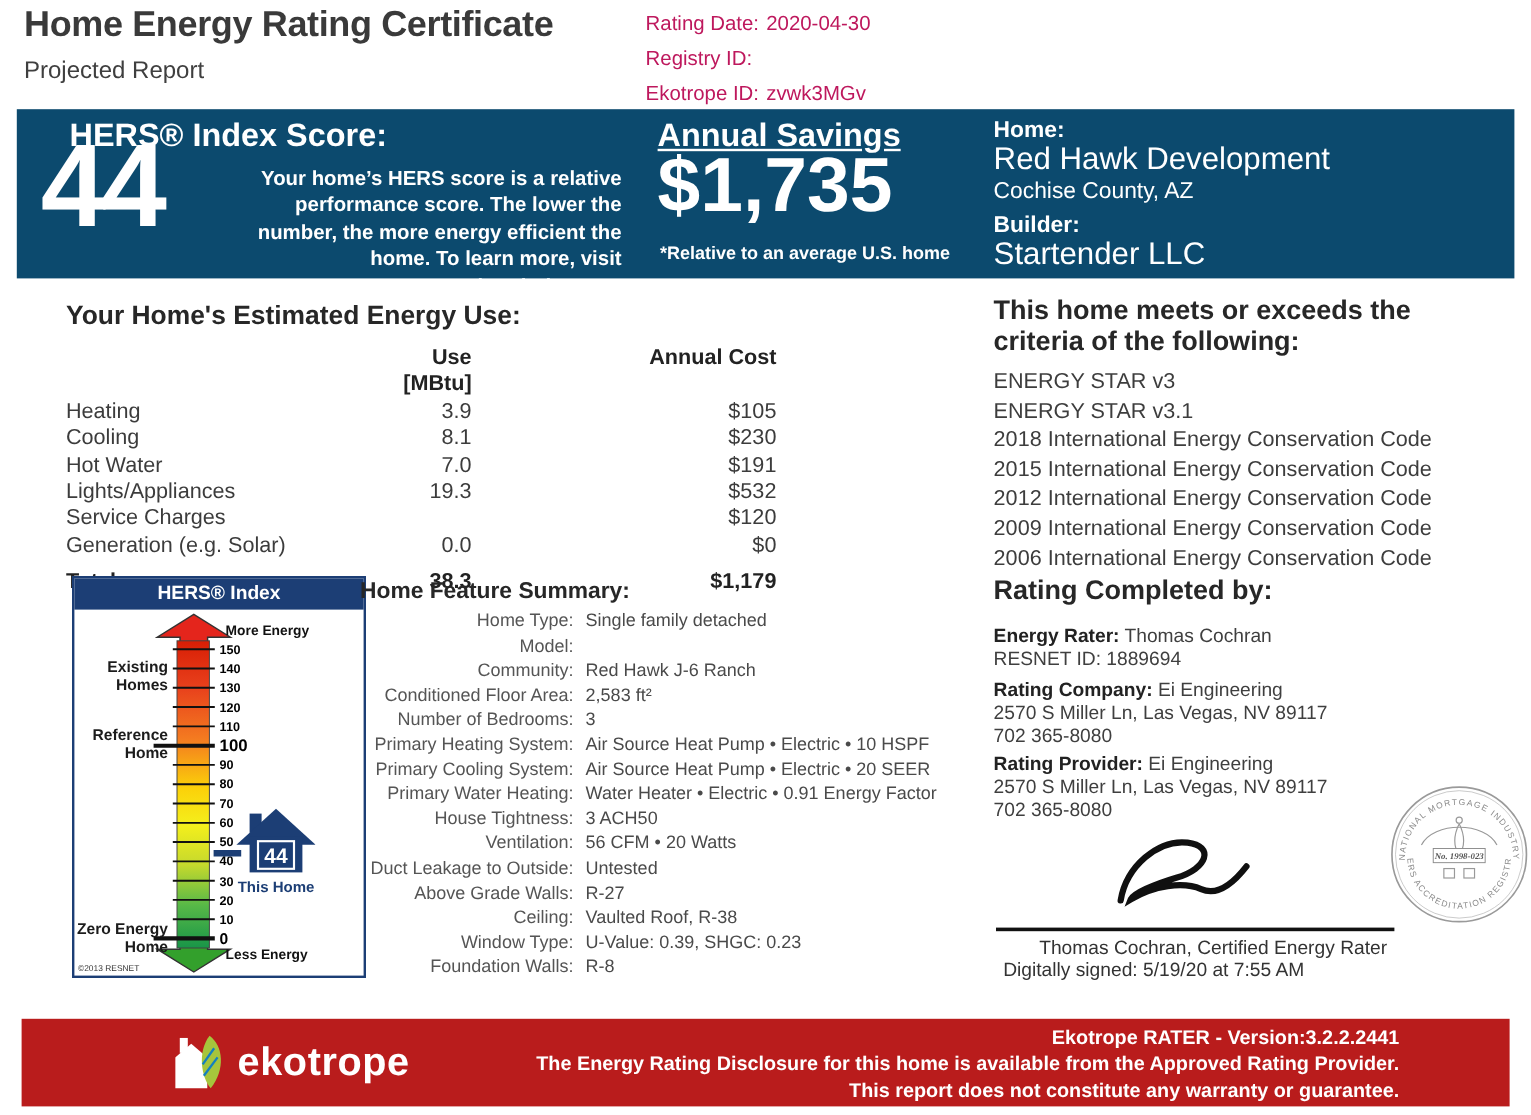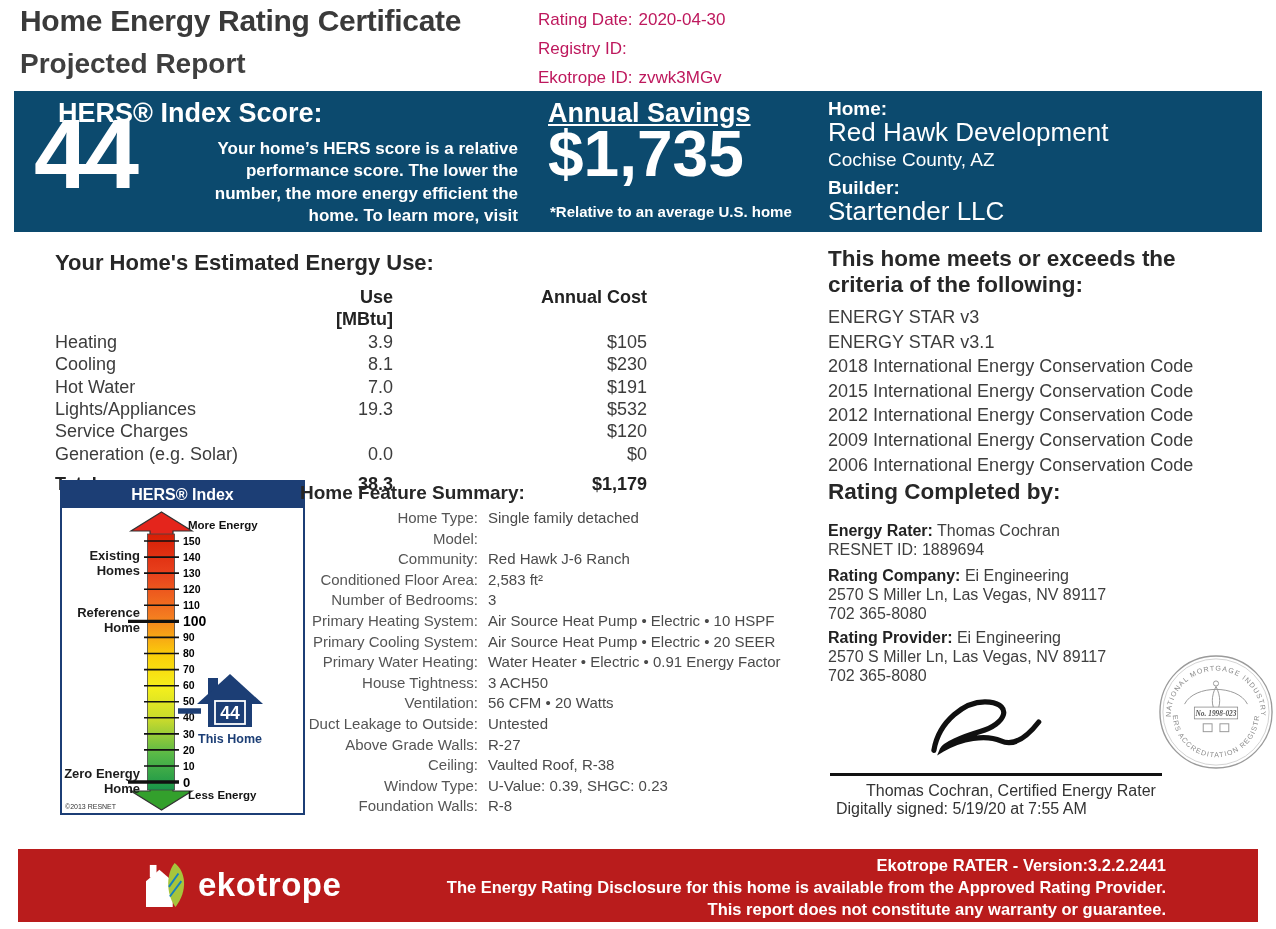--- a/index.html
+++ b/index.html
@@ -5,21 +5,21 @@
   * { margin:0; padding:0; box-sizing:border-box; }
   html,body { background:#ffffff; }
   .page {
     position:relative; width:1276px; height:929px; background:#fff;
     font-family:"Liberation Sans", sans-serif; color:#3d3d3d; overflow:hidden;
   }
   .abs { position:absolute; }
 
   
   .doc-title { left:20px; top:4px; font-size:30px; font-weight:bold; color:#3a3a3a; letter-spacing:-0.3px; }
-  .doc-subtitle { left:20px; top:48px; font-size:28px; font-weight:700; color:#3f3f3f; }
+  .doc-subtitle { left:20px; top:48px; font-size:20px; font-weight:400; color:#3f3f3f; }
   .doc-meta { left:538px; top:10px; font-size:17px; color:#be185d; }
   .doc-meta .row { margin-bottom:9px; }
   .doc-meta .lbl { margin-right:6px; }
 
   
   .banner { left:14px; top:91px; width:1248px; height:141px; background:#0c4a6e; color:#fff;text-align:right; }
   .hers-title { left:44px; top:7px; font-size:27px; font-weight:bold; }
   .hers-score { left:20px; top:14px; font-size:98px; font-weight:bold; line-height:1; letter-spacing:-4px; }
   .hers-desc { left:162px; top:47px; width:342px; font-size:17px; font-weight:600; line-height:1.32; }
   .sav-title { left:534px; top:7px; font-size:27px; font-weight:bold;text-decoration:underline; }

